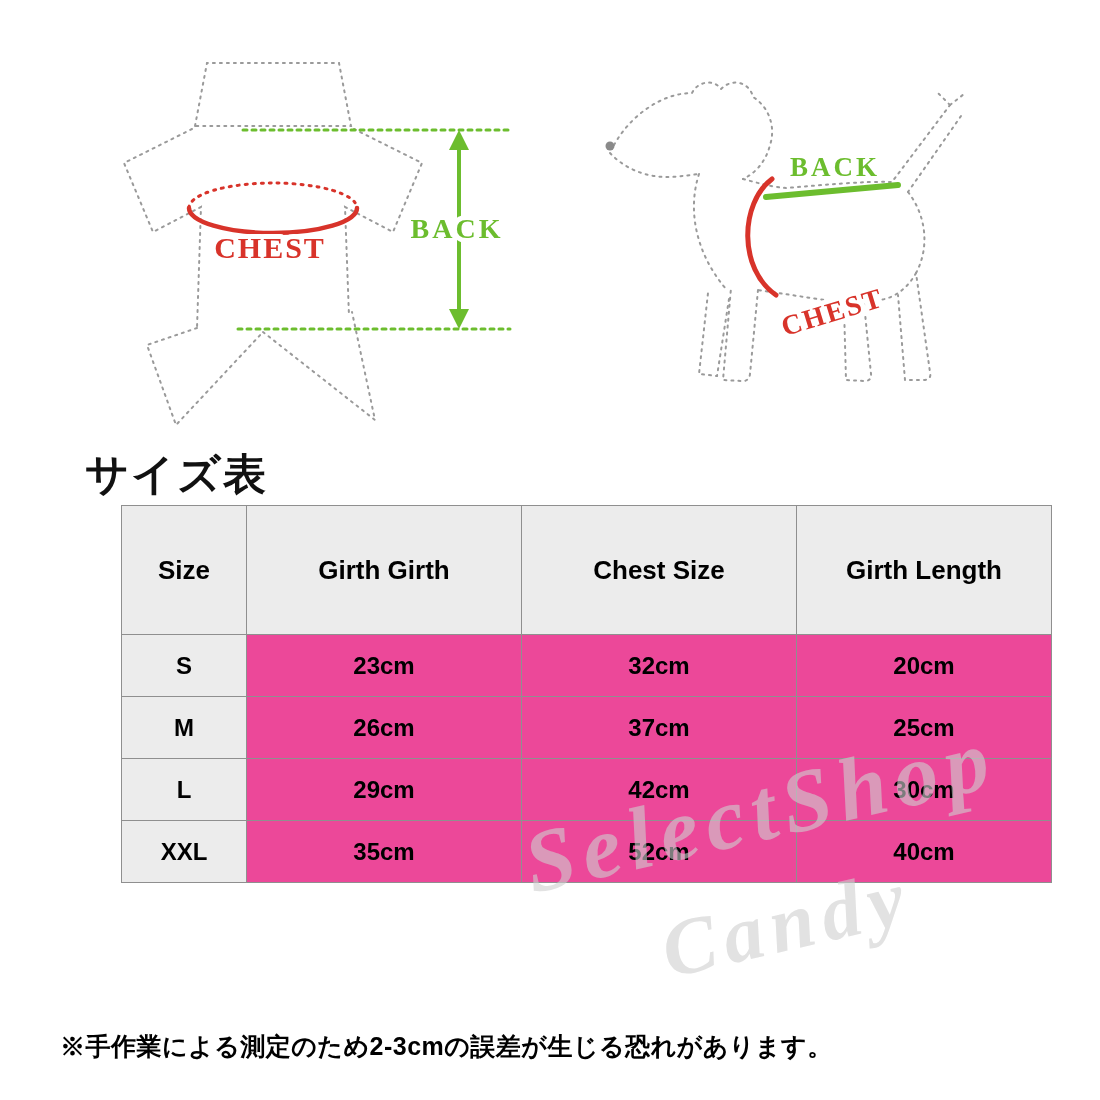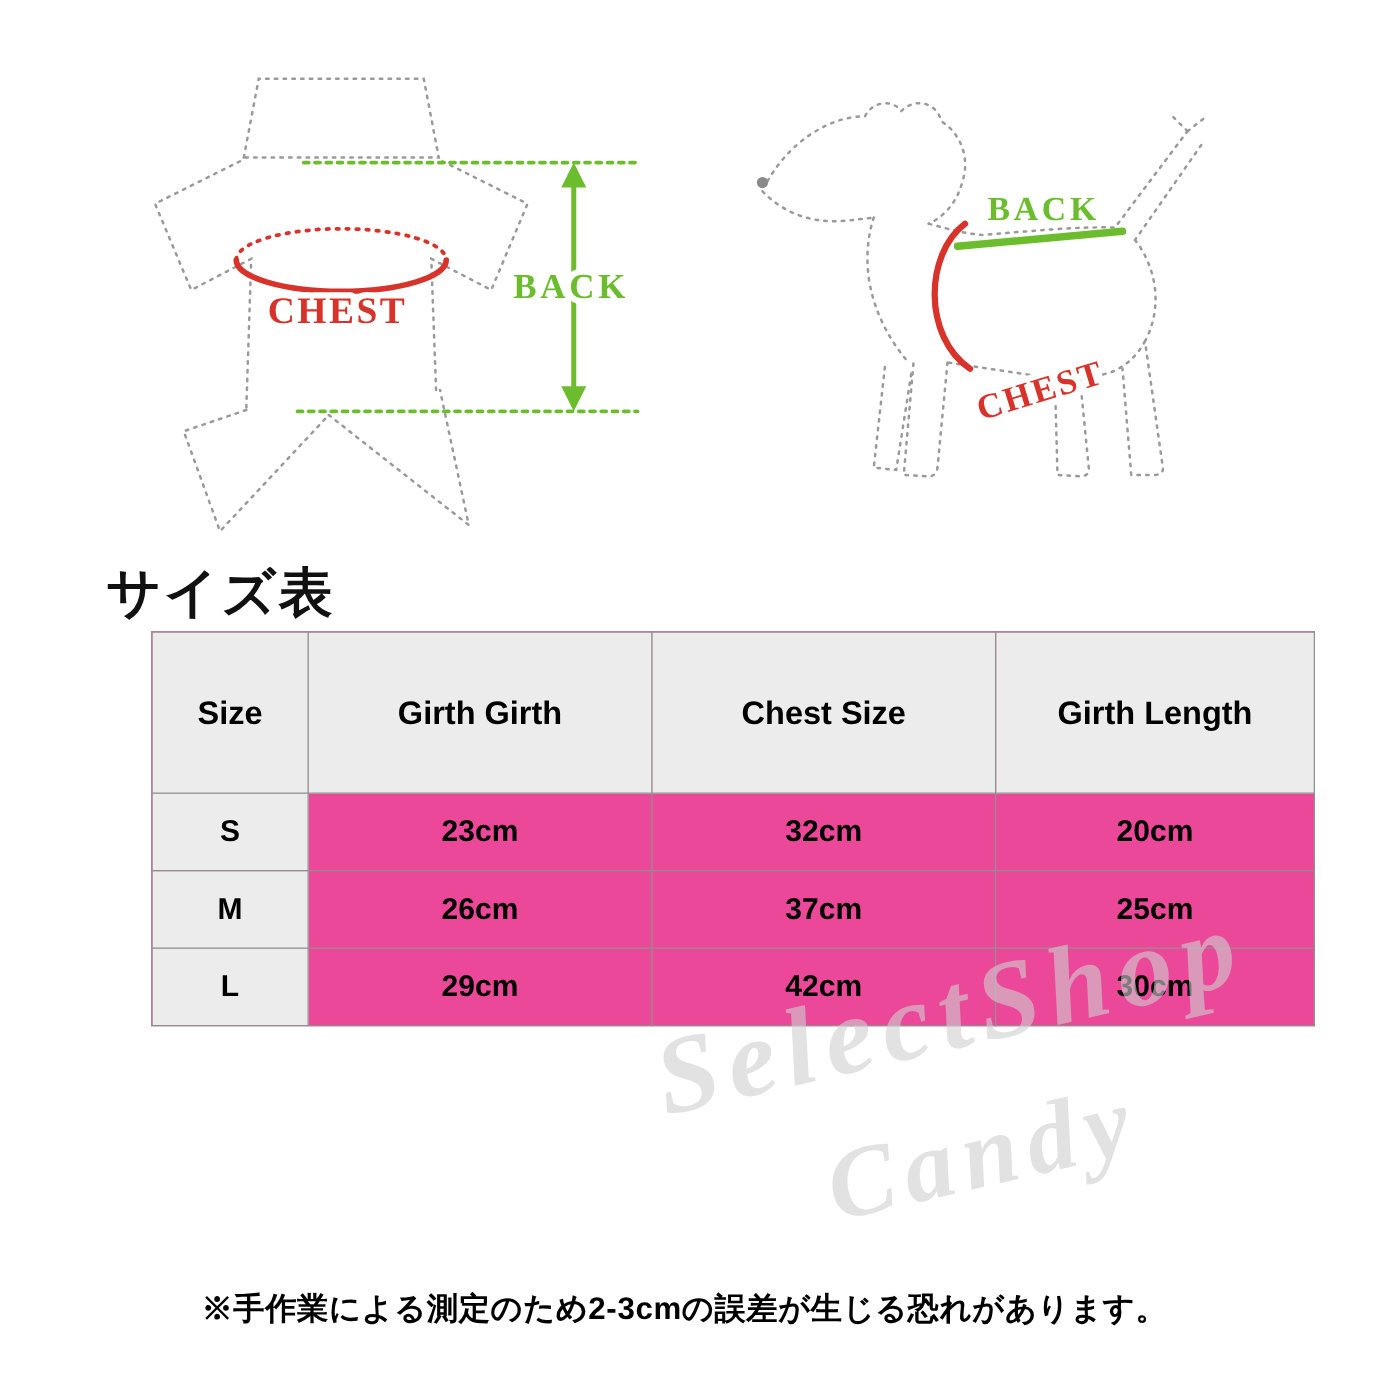--- a/index.html
+++ b/index.html
@@ -49,21 +49,21 @@
   .watermark{
     position:absolute;color:var(--watermark);opacity:.6;
     font-family:"Liberation Serif",serif;font-style:italic;font-weight:bold;
     transform:rotate(-13deg);pointer-events:none;letter-spacing:8px;
     white-space:nowrap;z-index:5;
   }
   .wm1{left:520px;top:760px;font-size:88px;}
   .wm2{left:660px;top:878px;font-size:80px;}
 
   .note{
-    position:absolute;left:60px;top:1030px;width:975px;text-align:center;
+    position:absolute;left:60px;top:1030px;width:975px;text-align:left;
     font-size:25px;font-weight:bold;color:#000;letter-spacing:0.5px;
   }
 </style>
 </head>
 <body>
 
 <div class="canvas">
 
   <svg class="svg-abs" style="left:100px;top:50px;" width="420" height="400" viewBox="0 0 420 400">
 
@@ -135,20 +135,26 @@
           <td>26cm</td>
           <td>37cm</td>
           <td>25cm</td>
         </tr>
         <tr>
           <td class="size-col">L</td>
           <td>29cm</td>
           <td>42cm</td>
           <td>30cm</td>
         </tr>
+        <tr>
+          <td class="size-col">XXL</td>
+          <td>35cm</td>
+          <td>52cm</td>
+          <td>40cm</td>
+        </tr>
       </tbody>
   </table>
 
   <div class="watermark wm1">SelectShop</div>
   <div class="watermark wm2">Candy</div>
 
   <div class="note">※手作業による測定のため2-3cmの誤差が生じる恐れがあります。</div>
 
 </div>
 

